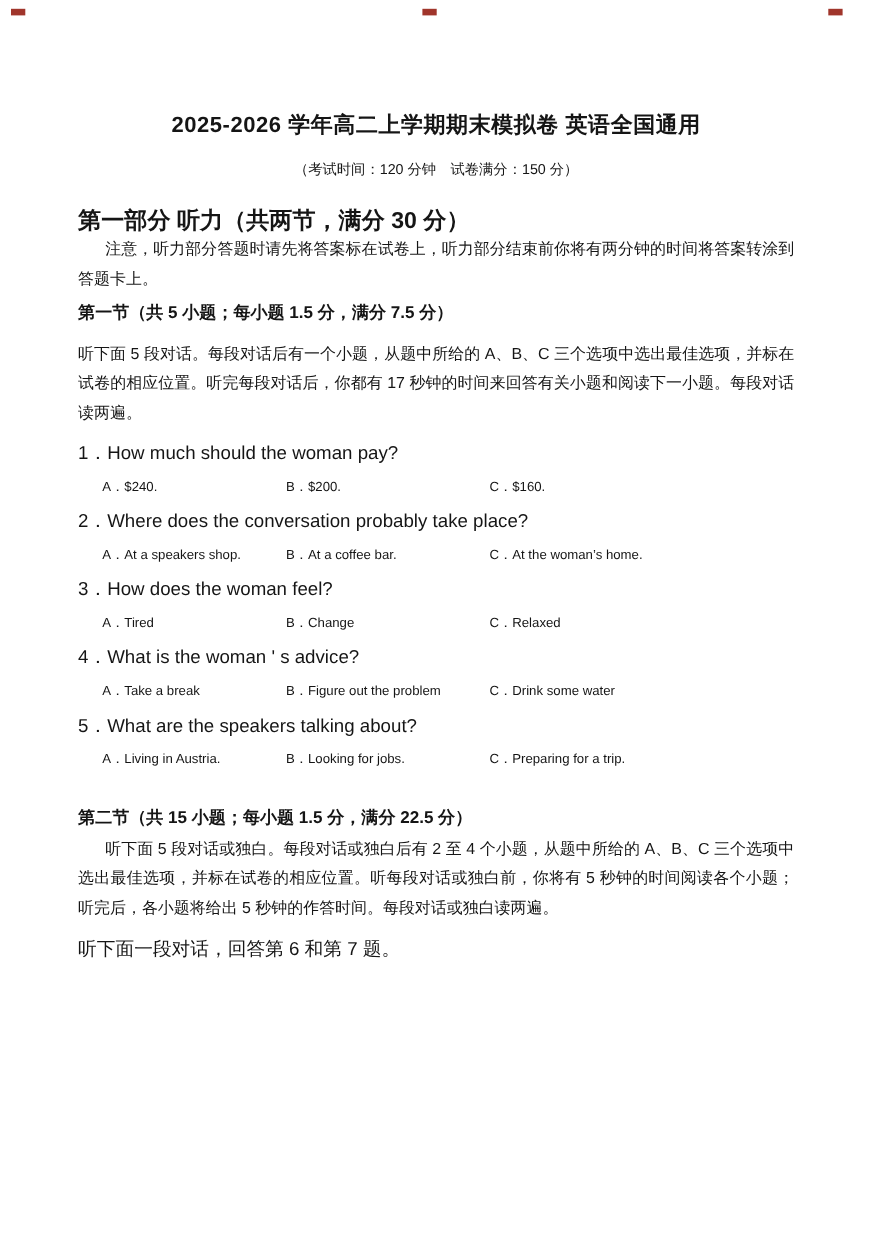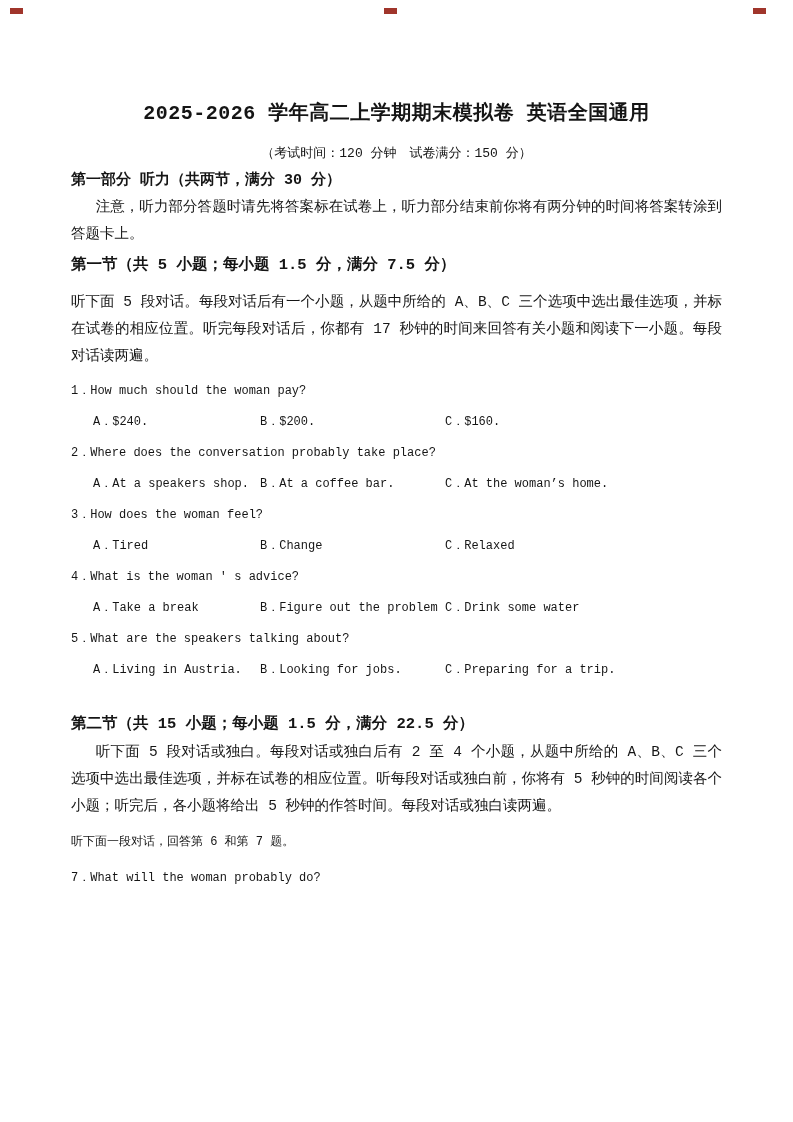--- a/index.html
+++ b/index.html
@@ -1,63 +1,63 @@
 <!DOCTYPE html>
 <html lang="zh" style="--corner-mark: #a0352b;"><head>
 <meta charset="utf-8">
 <style>
   html,body { margin:0; padding:0; background:#ffffff; }
   .page {
     position:relative;
     width:793px; height:886px;
     background:#ffffff;
     color:#151515;
-    font-family:Liberation Mono, monospace;
+    font-family:Liberation Sans, sans-serif;
     overflow:hidden;
     margin:0 auto;
   }
   .content { padding:0 71px; }
 
   .title {
     padding-top:100px;
     text-align:center;
     font-size:20px; font-weight:bold;
     line-height:28px;
     letter-spacing:0.5px;
   }
   .subtitle {
     margin-top:15px;
     text-align:center;
     font-size:13px;
     line-height:22px;
   }
   .h-part {
-    margin-top:3px;
-    font-size:15px; font-weight:bold;
+    margin-top:23px;
+    font-size:21px; font-weight:bold;
     line-height:26px;
   }
   .para {
     margin:0;
     font-size:14.5px;
     line-height:27px;
     text-align:justify;
   }
   .indent { text-indent:1.7em; }
   .h-sec {
     font-size:15.5px; font-weight:bold;
     line-height:26px;
   }
   .h-sec.sec1 { margin-top:4px; }
   .h-sec.sec2 { margin-top:25px; }
   .s1-instr { margin-top:11px; }
   .s2-instr { margin-top:2px; }
   .qblock { margin-top:6px; }
   .qblock.q67 { margin-top:5px; }
   .qline {
-    font-size:12px;
+    font-size:17px;
     line-height:31px;
   }
   .intro { margin-top:7px; }
   .opts-row {
     display:grid;
     grid-template-columns:167px 185px 1fr;
     padding-left:22px;
     font-size:12px;
     line-height:31px;
   }

